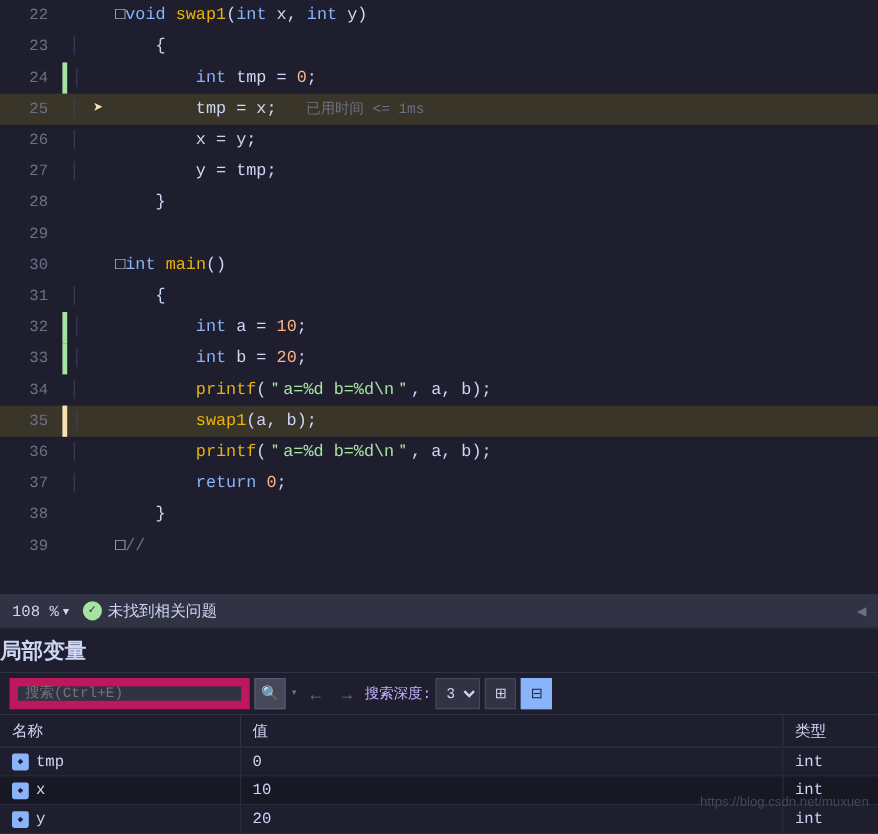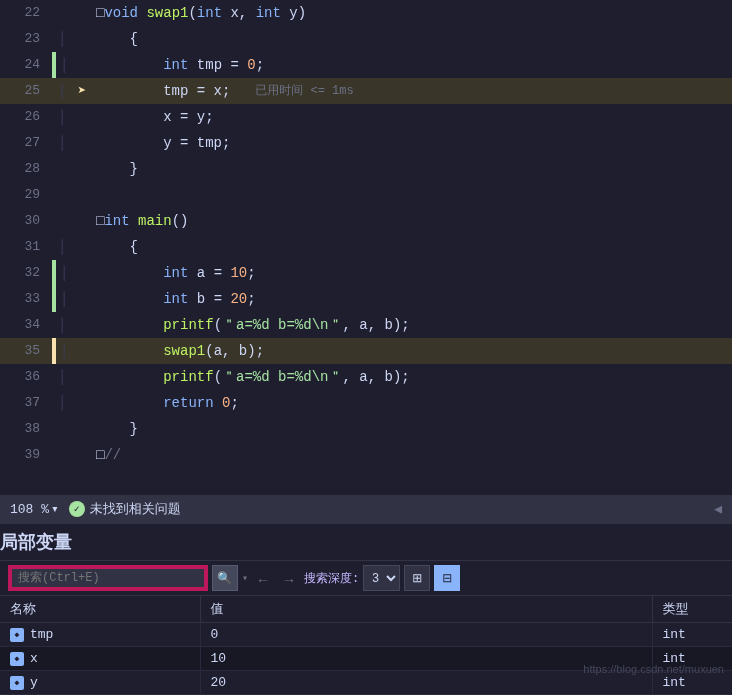--- a/index.html
+++ b/index.html
@@ -91,21 +91,21 @@
     .code-content {
       flex: 1;
       padding-left: 4px;
       white-space: pre;
       display: flex;
       align-items: center;
     }
 
     
     .kw { color: #89b4fa; } 
-    .fn { color: #bef264; } 
+    .fn { color: #eab308; } 
     .type { color: #89b4fa; } 
     .num { color: #fab387; } 
     .str { color: #a6e3a1; } 
     .punc { color: #cdd6f4; } 
     .comment { color: #6c7086; }
     .hint { color: #6c7086; font-size: 12px; margin-left: 8px; }
 
     
     .status-bar {
       height: 28px;
@@ -172,21 +172,21 @@
       padding: 4px 8px;
       gap: 4px;
       background: #1e1e2e;
       border-bottom: 1px solid #313244;
     }
 
     .search-box {
       display: flex;
       align-items: center;
       background: #313244;
-      border: 4px solid #be185d;
+      border: 7px solid #be185d;
       padding: 2px 6px;
       flex: 1;
       max-width: 200px;
       height: 26px;
     }
 
     .search-input {
       background: transparent;
       border: none;
       outline: none;

